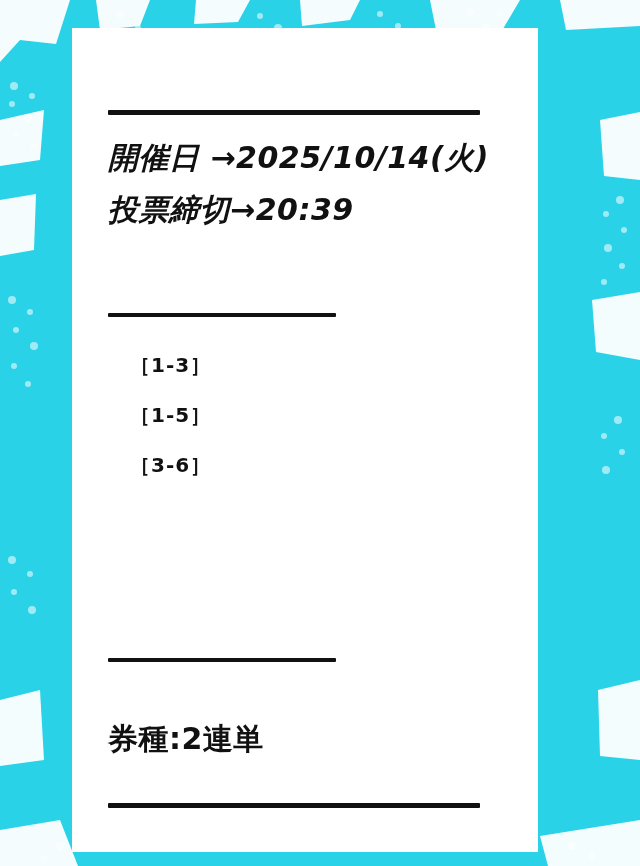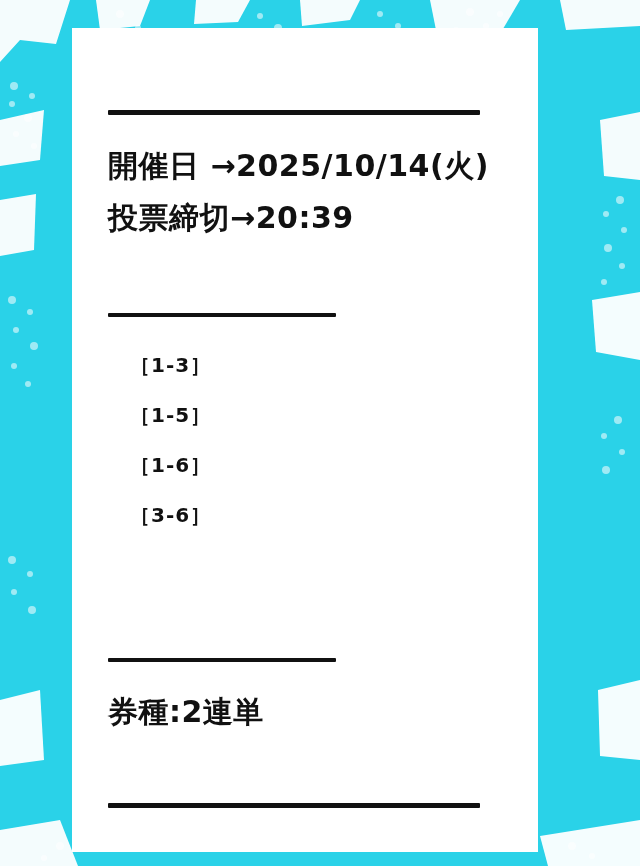--- a/index.html
+++ b/index.html
@@ -54,23 +54,24 @@
   .rule-long { width: 372px; }
   .rule-short { width: 228px; height: 4px; }
 
   .rule-top   { position: absolute; top: 82px;  left: 0; }
   .rule-mid1  { position: absolute; top: 285px; left: 0; }
   .rule-mid2  { position: absolute; top: 630px; left: 0; }
   .rule-bot   { position: absolute; top: 775px; left: 0; }
 
   .head-block {
     position: absolute;
-    top: 112px;
+    top: 104px;
     left: 0;
     width: 400px;
+    font-style: italic;
   }
   .head-line {
     font-size: 30px;
     font-weight: bold;
     color: #111111;
     letter-spacing: 0.5px;
     line-height: 52px;
     white-space: nowrap;
   }
 
@@ -95,20 +96,21 @@
     left: 0;
     width: 400px;
   }
   .foot-line {
     font-size: 30px;
     font-weight: bold;
     color: #111111;
     line-height: 52px;
     letter-spacing: 0.5px;
     white-space: nowrap;
+    margin-top: 27px;
   }
 </style>
 </head>
 <body>
 
 <svg id="bg-decor" viewBox="0 0 640 866" preserveAspectRatio="none">
   <rect x="0" y="0" width="640" height="866" fill="#2ad2e8"></rect>
   <g fill="#ffffff" opacity="0.95">
     <polygon points="0,0 70,0 56,44 20,40 0,62"></polygon>
     <polygon points="96,0 150,0 140,26 100,30"></polygon>
@@ -177,21 +179,20 @@
     <div class="head-block">
       <div class="head-line">開催日 →2025/10/14(火)</div>
       <div class="head-line">投票締切→20:39</div>
     </div>
 
     <div class="rule rule-short rule-mid1"></div>
 
     <div class="picks">
       <div class="pick-line">［1-3］</div>
       <div class="pick-line">［1-5］</div>
-      <div class="pick-line">［1-6］</div>
       <div class="pick-line">［3-6］</div>
     </div>
 
     <div class="rule rule-short rule-mid2"></div>
 
     <div class="footer-block">
       <div class="foot-line">券種:2連単</div>
     </div>
 
     <div class="rule rule-long rule-bot"></div>

